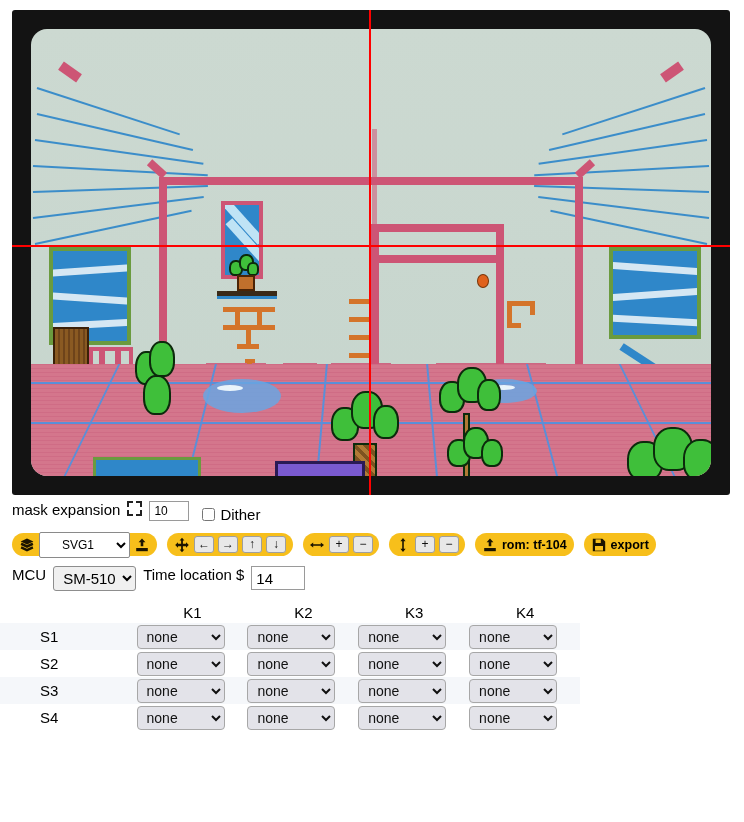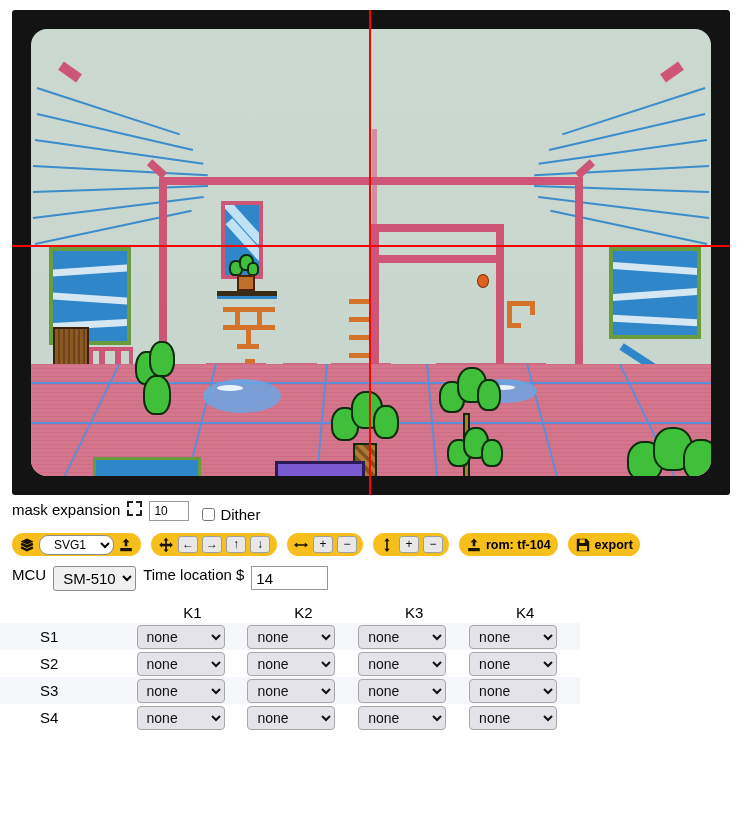--- a/index.html
+++ b/index.html
@@ -88,21 +88,21 @@
   .expand-icon span:nth-child(2){right:0;top:0;border-left:none;border-bottom:none;}
   .expand-icon span:nth-child(3){left:0;bottom:0;border-right:none;border-top:none;}
   .expand-icon span:nth-child(4){right:0;bottom:0;border-left:none;border-top:none;}
 
   input.num {
     font-family:"Liberation Sans",sans-serif; font-size:12px;
     border:1px solid #9a9a9a; background:#fff; padding:2px 4px;
     height:20px;
   }
   #mask-input { width:40px; }
-  #time-input { width:77px; height:24px; font-size:15px; }
+  #time-input { width:54px; height:24px; font-size:15px; }
 
   .chk-wrap { display:flex; align-items:center; gap:5px; margin-left:6px;}
   input[type=checkbox]{ width:13px; height:13px; margin:0; }
 
   
   #toolbar { padding:6px 0 0 12px; gap:10px; height:30px; }
   .pill {
     display:flex; align-items:center; gap:4px;
     background:#f7bf1b; border-radius:13px;
     height:23px; padding:0 7px;
@@ -111,22 +111,22 @@
   .ico { width:16px; height:16px; display:inline-block; position:relative; flex:0 0 auto;}
   .mini-btn {
     background:#e8e8e8; border:1px solid #9e9e9e; border-radius:3px;
     height:17px; min-width:20px; padding:0 3px;
     font-size:12px; line-height:15px; text-align:center; color:#111;
     font-family:"Liberation Sans",sans-serif;
     cursor:pointer;
   }
   select.sm {
     font-family:"Liberation Sans",sans-serif; font-size:12px;
-    height:20px; border:1px solid #8a8a8a; border-radius:9px; background:#fff;
-    padding:0 10px;
+    height:26px; border:1px solid #8a8a8a; border-radius:2px; background:#fff;
+    padding:0 18px;
   }
   .pill-text { font-size:12.5px; font-weight:bold; color:#000000; white-space:nowrap; }
 
   
   #mcu-row { padding:9px 0 0 12px; gap:7px; height:34px; }
   #mcu-row .lbl { font-size:15px; }
   select.md {
     font-family:"Liberation Sans",sans-serif; font-size:15px;
     height:25px; border:1px solid #8d8d8d; border-radius:3px;
     background:#f0f0f0; padding:0 3px 0 5px;

